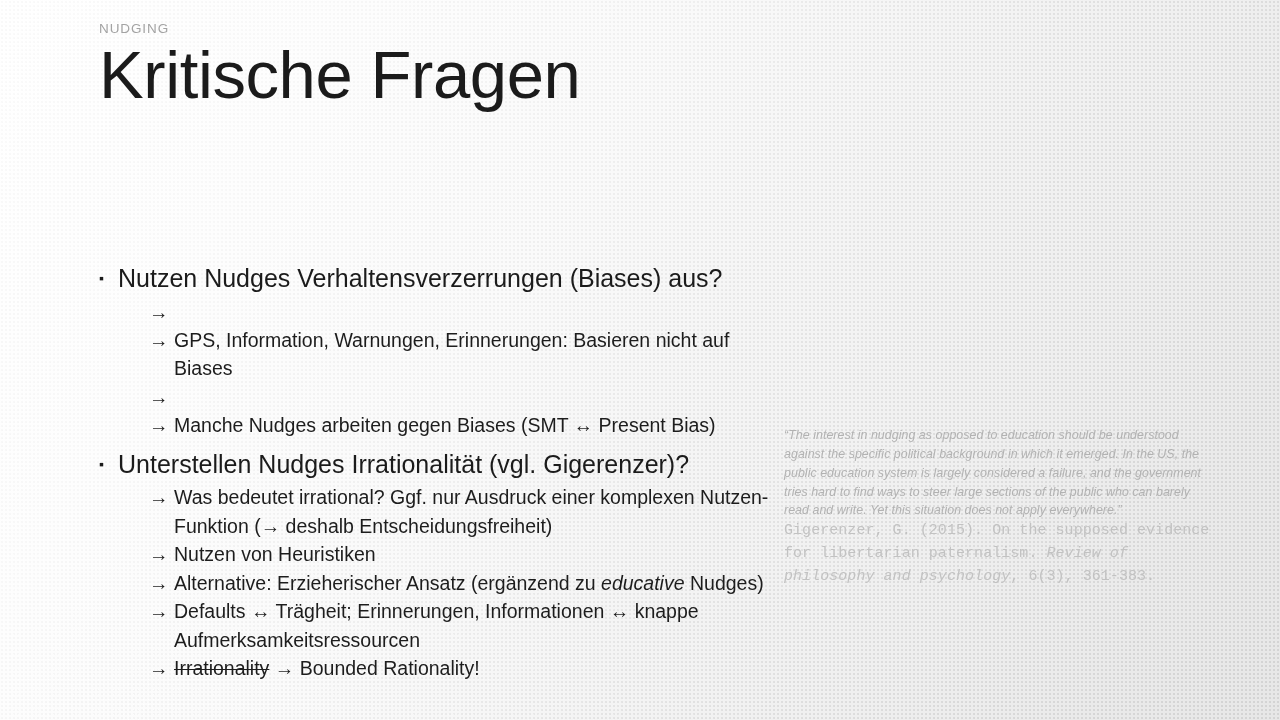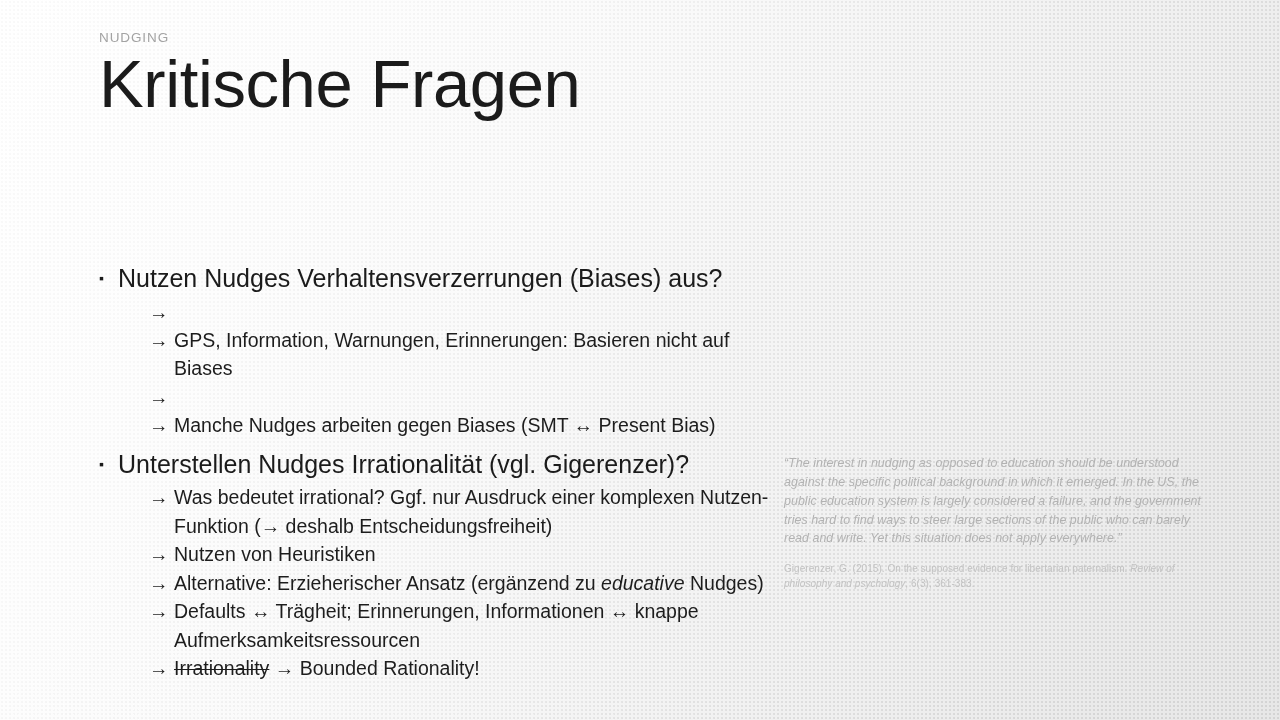--- a/index.html
+++ b/index.html
@@ -71,21 +71,21 @@
     mask-image: radial-gradient(ellipse 70% 60% at 12% 96%,
         rgba(0,0,0,0.95) 0%, rgba(0,0,0,0.35) 45%, rgba(0,0,0,0) 75%);
   }
 
   .layer { position: relative; z-index: 3; }
 
   
   #title-block {
     position: absolute;
     left: 99px;
-    top: 31px;
+    top: 22px;
     width: 760px;
   }
 
   #eyebrow {
     font-size: 13.5px;
     letter-spacing: 0.9px;
     color: #a3a3a3;
     font-weight: 400;
     line-height: 1.1;
     margin-bottom: 2px;
@@ -163,29 +163,28 @@
     width: 428px;
   }
 
   #quote-text {
     font-size: 12.4px;
     font-style: italic;
     font-weight: 400;
     line-height: 1.52;
     color: #b2b2b2;
     letter-spacing: 0.05px;
-    margin-top: 28px;
   }
 
   #citation {
-    margin-top: 13px;
-    font-size: 10px;
+    font-size: 15px;
     line-height: 1.52;
     color: #c2c2c2;
     letter-spacing: 0.05px;
+    font-family: Liberation Mono, monospace;
   }
 
   #citation .ital { font-style: italic; }
 </style>
 </head>
 <body>
 
 <div id="slide">
 
   <div id="title-block" class="layer">

